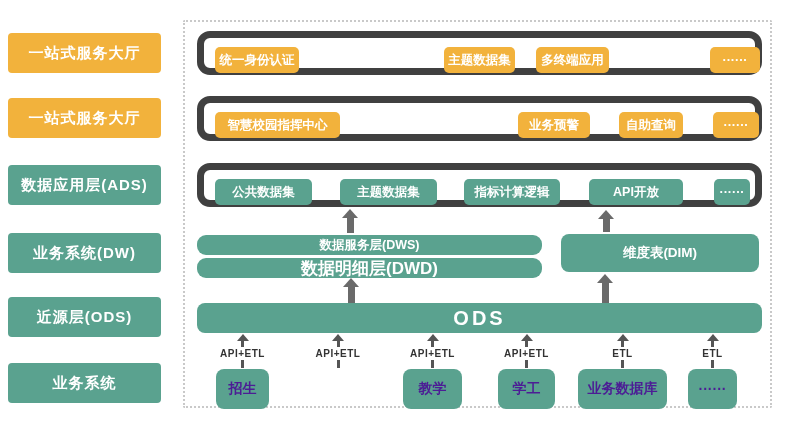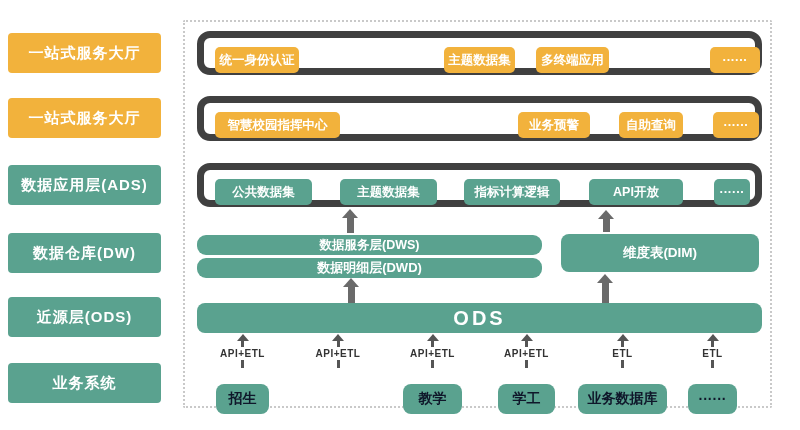--- a/index.html
+++ b/index.html
@@ -39,34 +39,34 @@
   .big-arrow{position:absolute;width:16px;display:flex;flex-direction:column;align-items:center;}
   .big-arrow .head{width:0;height:0;border-left:8px solid transparent;border-right:8px solid transparent;border-bottom:9px solid #6a6a6a;}
   .big-arrow .shaft{width:7px;flex:1;background:#6a6a6a;}
   
   .source{position:absolute;top:334px;display:flex;flex-direction:column;align-items:center;}
   .sm-head{width:0;height:0;border-left:6px solid transparent;border-right:6px solid transparent;border-bottom:7px solid #555555;}
   .sm-shaft{width:3px;height:6px;background:#555555;}
   .sm-label{font-size:10px;line-height:13px;font-weight:bold;color:#333333;letter-spacing:0.5px;white-space:nowrap;}
   .sm-stem{width:3px;height:8px;background:#555555;}
   .src-box{
-    margin-top:16px;height:30px;width:100%;background:#5AA28F;border-radius:8px;
+    margin-top:1px;height:40px;width:100%;background:#5AA28F;border-radius:8px;
     display:flex;align-items:center;justify-content:center;
-    color:#0f172a;font-size:14px;font-weight:bold;white-space:nowrap;
+    color:#4c1d95;font-size:14px;font-weight:bold;white-space:nowrap;
   }
 </style>
 </head>
 <body>
 
 <div class="canvas">
 
   <div class="side-btn yellow" style="top:33px;">一站式服务大厅</div>
   <div class="side-btn yellow" style="top:98px;">一站式服务大厅</div>
   <div class="side-btn teal" style="top:165px;">数据应用层(ADS)</div>
-  <div class="side-btn teal" style="top:233px;">数据仓库(DW)</div>
+  <div class="side-btn teal" style="top:233px;">业务系统(DW)</div>
   <div class="side-btn teal" style="top:297px;">近源层(ODS)</div>
   <div class="side-btn teal" style="top:363px;">业务系统</div>
 
   <div class="dashed-frame"></div>
 
   <div class="group-box" style="top:31px;height:44px;">
     <div class="chip yellow" style="left:11px;width:84px;">统一身份认证</div>
     <div class="chip yellow" style="left:240px;width:71px;">主题数据集</div>
     <div class="chip yellow" style="left:332px;width:73px;">多终端应用</div>
     <div class="chip yellow" style="left:506px;width:50px;">······</div>
@@ -81,21 +81,21 @@
 
   <div class="group-box" style="top:163px;height:44px;">
     <div class="chip teal" style="left:11px;width:97px;">公共数据集</div>
     <div class="chip teal" style="left:136px;width:97px;">主题数据集</div>
     <div class="chip teal" style="left:260px;width:96px;">指标计算逻辑</div>
     <div class="chip teal" style="left:385px;width:94px;">API开放</div>
     <div class="chip teal" style="left:510px;width:36px;">······</div>
   </div>
 
   <div class="bar" style="left:197px;top:235px;width:345px;height:20px;border-radius:9px;font-size:12.5px;text-align:right;">数据服务层(DWS)</div>
-  <div class="bar" style="left:197px;top:258px;width:345px;height:20px;border-radius:9px;font-size:13px;">数据明细层(DWD)</div>
+  <div class="bar" style="left:197px;top:258px;width:345px;height:20px;border-radius:9px;font-size:17px;">数据明细层(DWD)</div>
   <div class="bar" style="left:561px;top:234px;width:198px;height:38px;border-radius:8px;font-size:13.5px;">维度表(DIM)</div>
 
   <div class="bar" style="left:197px;top:303px;width:565px;height:30px;border-radius:8px;font-size:20px;letter-spacing:3px;">ODS</div>
 
   <div class="big-arrow" style="left:342px;top:209px;height:24px;">
     <div class="head"></div>
       <div class="shaft"></div>
   </div>
   <div class="big-arrow" style="left:598px;top:210px;height:22px;">
     <div class="head"></div>

